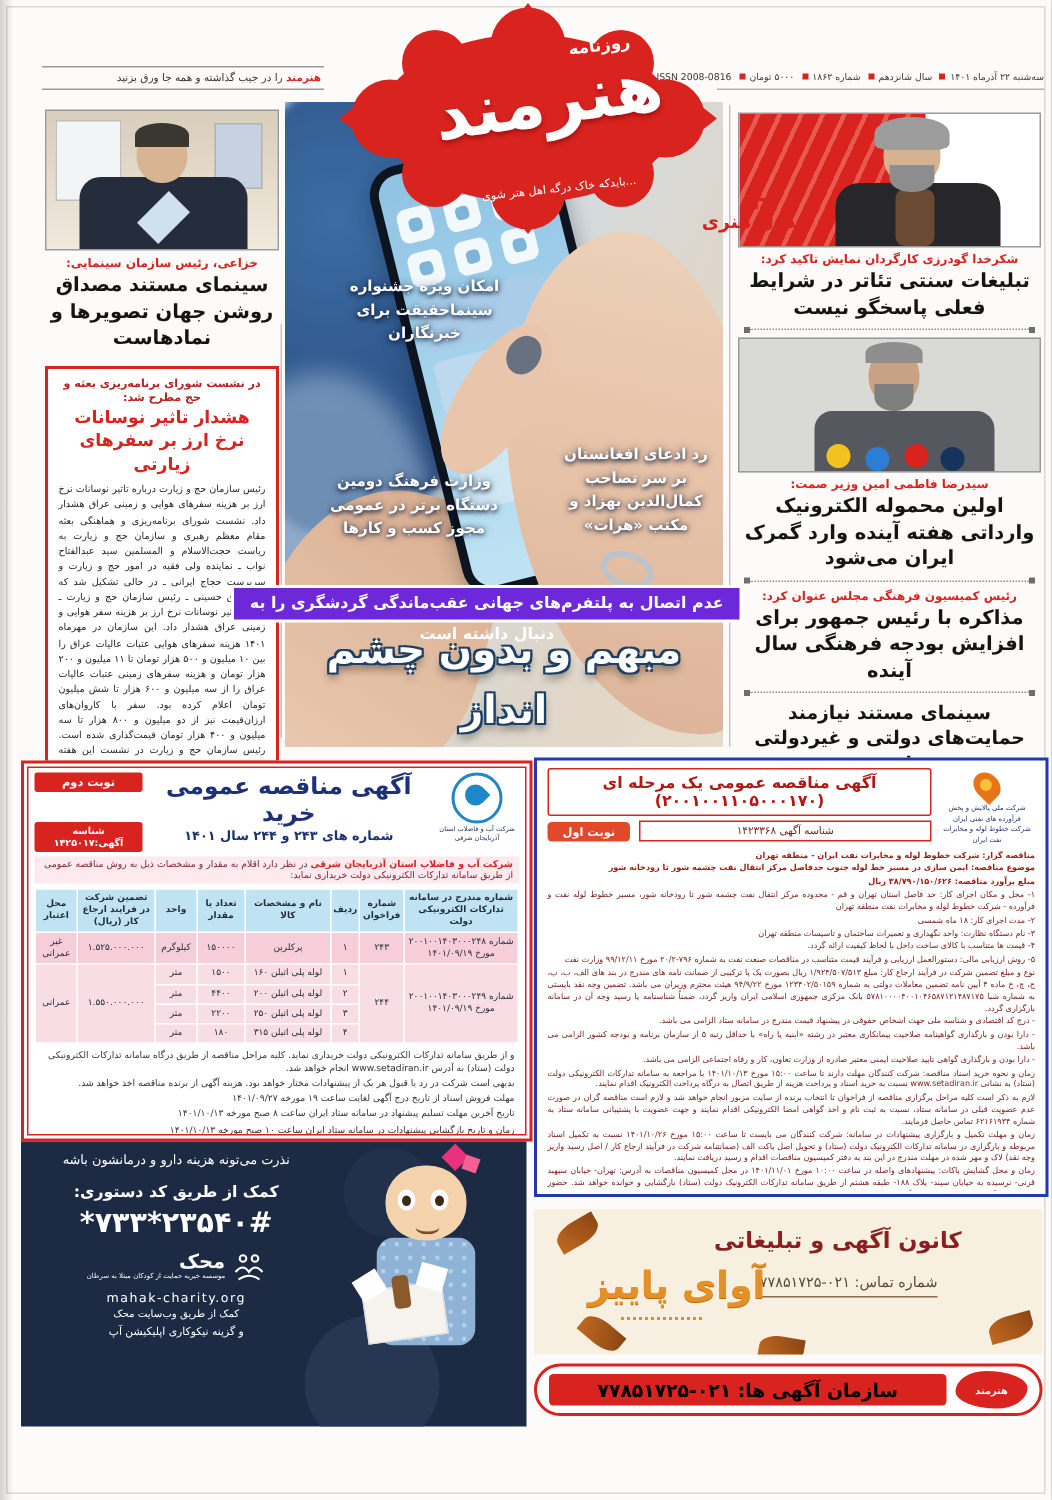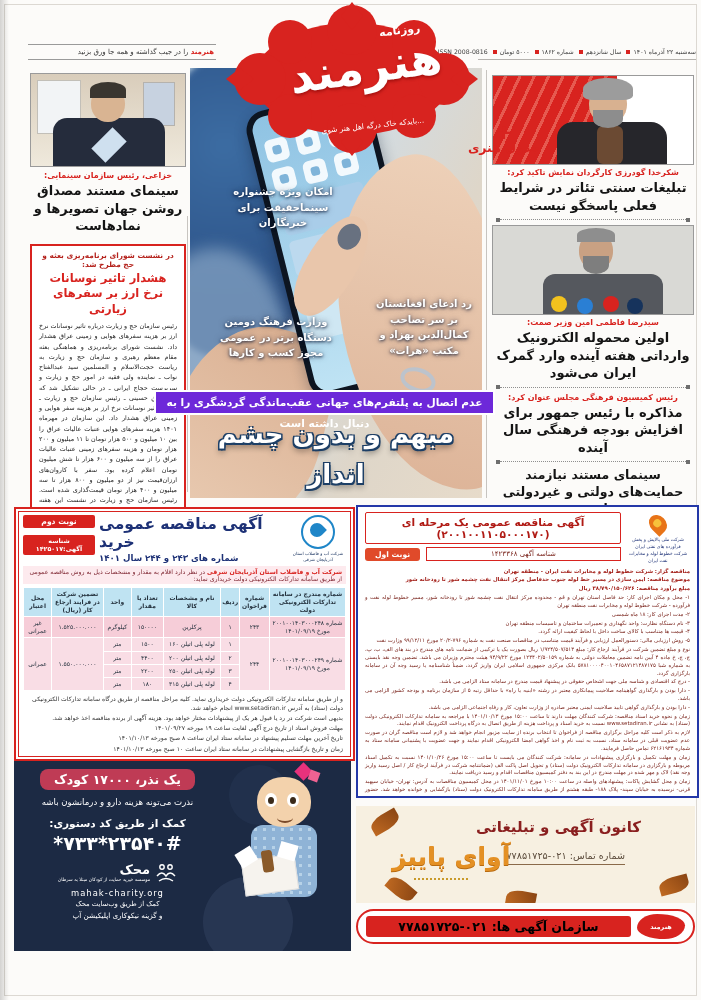--- a/index.html
+++ b/index.html
@@ -111,24 +111,24 @@
 
   
   .ad-water{left:14px;top:507px;width:337px;height:250px;border:2px solid #d8231f;background:#fff;}
   .aw-inner{position:absolute;inset:2px;border:1px solid #d8231f;padding:3px 4px;overflow:hidden;}
   .aw-head{display:flex;flex-direction:row;align-items:flex-start;gap:4px;}
   .aw-logo{width:56px;text-align:center;}
   .waterdrop{width:30px;height:30px;border:2px solid #1f86c8;border-radius:50%;margin:0 auto;position:relative;background:#fff;}
   .waterdrop i{position:absolute;left:7px;top:6px;width:14px;height:14px;background:#1f86c8;
                border-radius:50% 0 50% 50%;transform:rotate(45deg);}
   .aw-logo-cap{font-size:4.4px;color:#1f3864;margin-top:2px;line-height:1.3;}
-  .aw-titleblock{flex:1;text-align:left;}
+  .aw-titleblock{flex:1;text-align:center;}
   .aw-title{color:#1d3176;font-size:15.5px;font-weight:bold;}
   .aw-sub{color:#1d3176;font-size:8.6px;font-weight:bold;margin-top:2px;}
-  .aw-badges{width:72px;display:flex;flex-direction:column;gap:7px;align-items:stretch;}
+  .aw-badges{width:72px;display:flex;flex-direction:column;gap:20px;align-items:stretch;}
   .aw-badge{background:#d8231f;color:#fff;font-size:7.6px;font-weight:bold;text-align:center;padding:2px 2px;border-radius:2px;}
   .aw-badge2{font-size:6.4px;}
   .aw-intro{background:#fdeaee;font-size:6.2px;color:#7a1f2b;padding:2px 4px;margin:3px 0;}
   .aw-intro b{color:#d8231f;}
   table.awt{width:100%;border-collapse:collapse;font-size:6px;text-align:center;color:#23303c;}
   table.awt th{background:#bfe3f2;font-weight:bold;padding:2px 1px;border:1px solid #fff;line-height:1.35;}
   table.awt td{background:#f6cdd8;padding:2px 1px;border:1px solid #fff;line-height:1.35;}
   table.awt tr.alt td{background:#f9dde5;}
   .aw-notes{font-size:6.1px;color:#333;line-height:1.5;margin-top:3px;text-align:right;padding:0 3px;}
   .aw-notes div{margin-bottom:1px;}
@@ -489,21 +489,20 @@
           <div class="mk-pupil"></div>
         </div>
       <div class="mk-smile"></div>
       <div class="mk-box">
         <div class="mk-flap"></div>
         <div class="mk-flap2"></div>
         <div class="mk-bottle"></div>
       </div>
     </div>
     <div class="mk-text">
-      <div class="mk-badge">یک نذر، ۱۷۰۰۰ کودک</div>
       <div class="mk-line1">نذرت می‌تونه هزینه دارو و درمانشون باشه</div>
       <div class="mk-line2">کمک از طریق کد دستوری:</div>
       <div class="mk-ussd ltr">*۷۳۳*۲۳۵۴۰#</div>
       <div class="mk-logo">
         <svg width="22" height="22" viewBox="0 0 22 22">
           <g fill="none" stroke="#fff" stroke-width="1.4">
             <circle cx="7" cy="5" r="2.2"></circle>
               <circle cx="15" cy="5" r="2.2"></circle>
             <path d="M2 14 q5 -6 9 0 q4 -6 9 0"></path>
             <path d="M4 19 q7 -5 14 0"></path>

